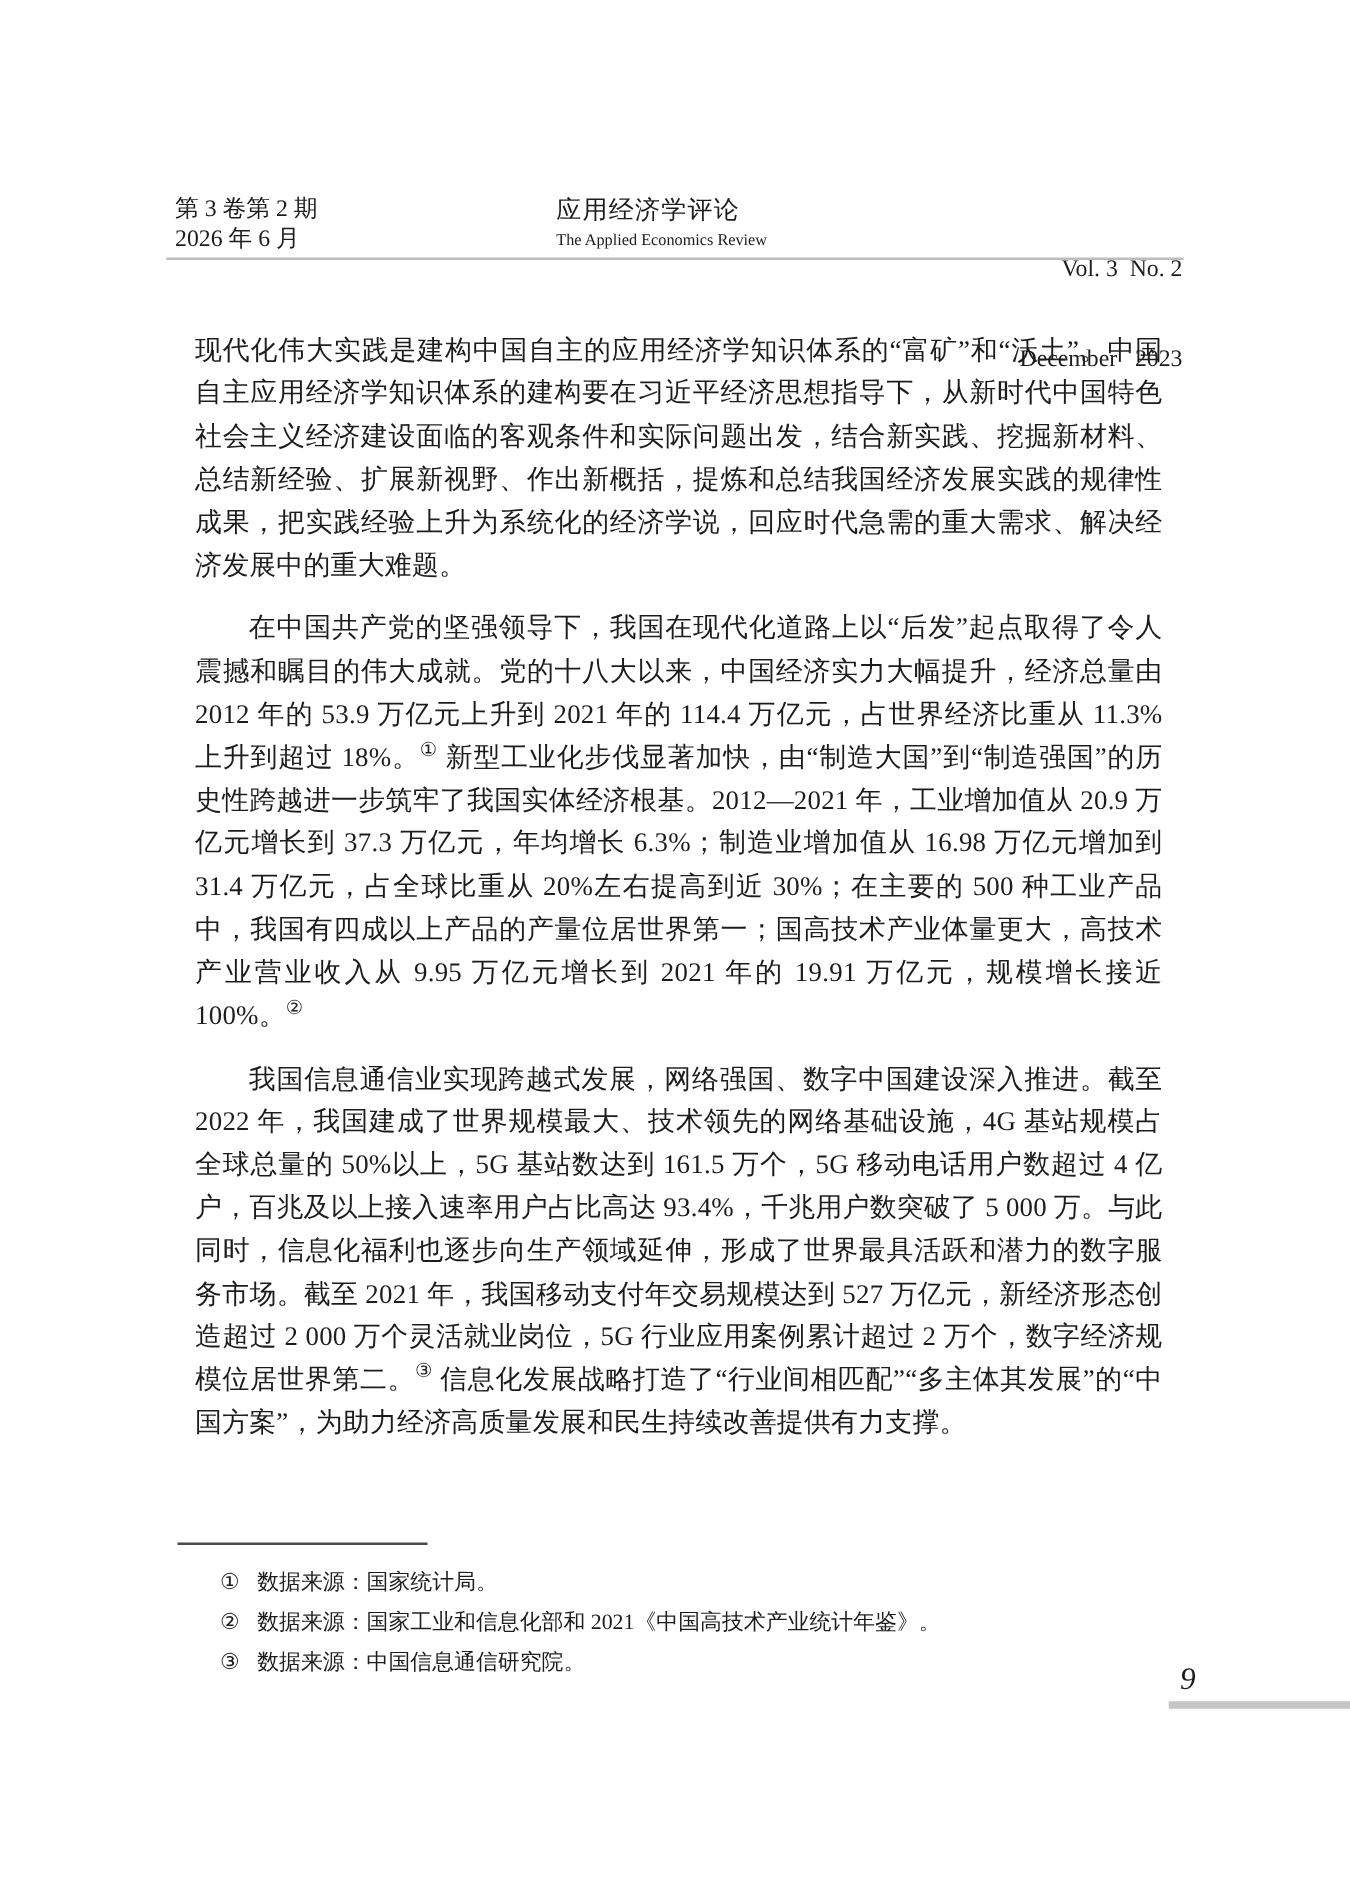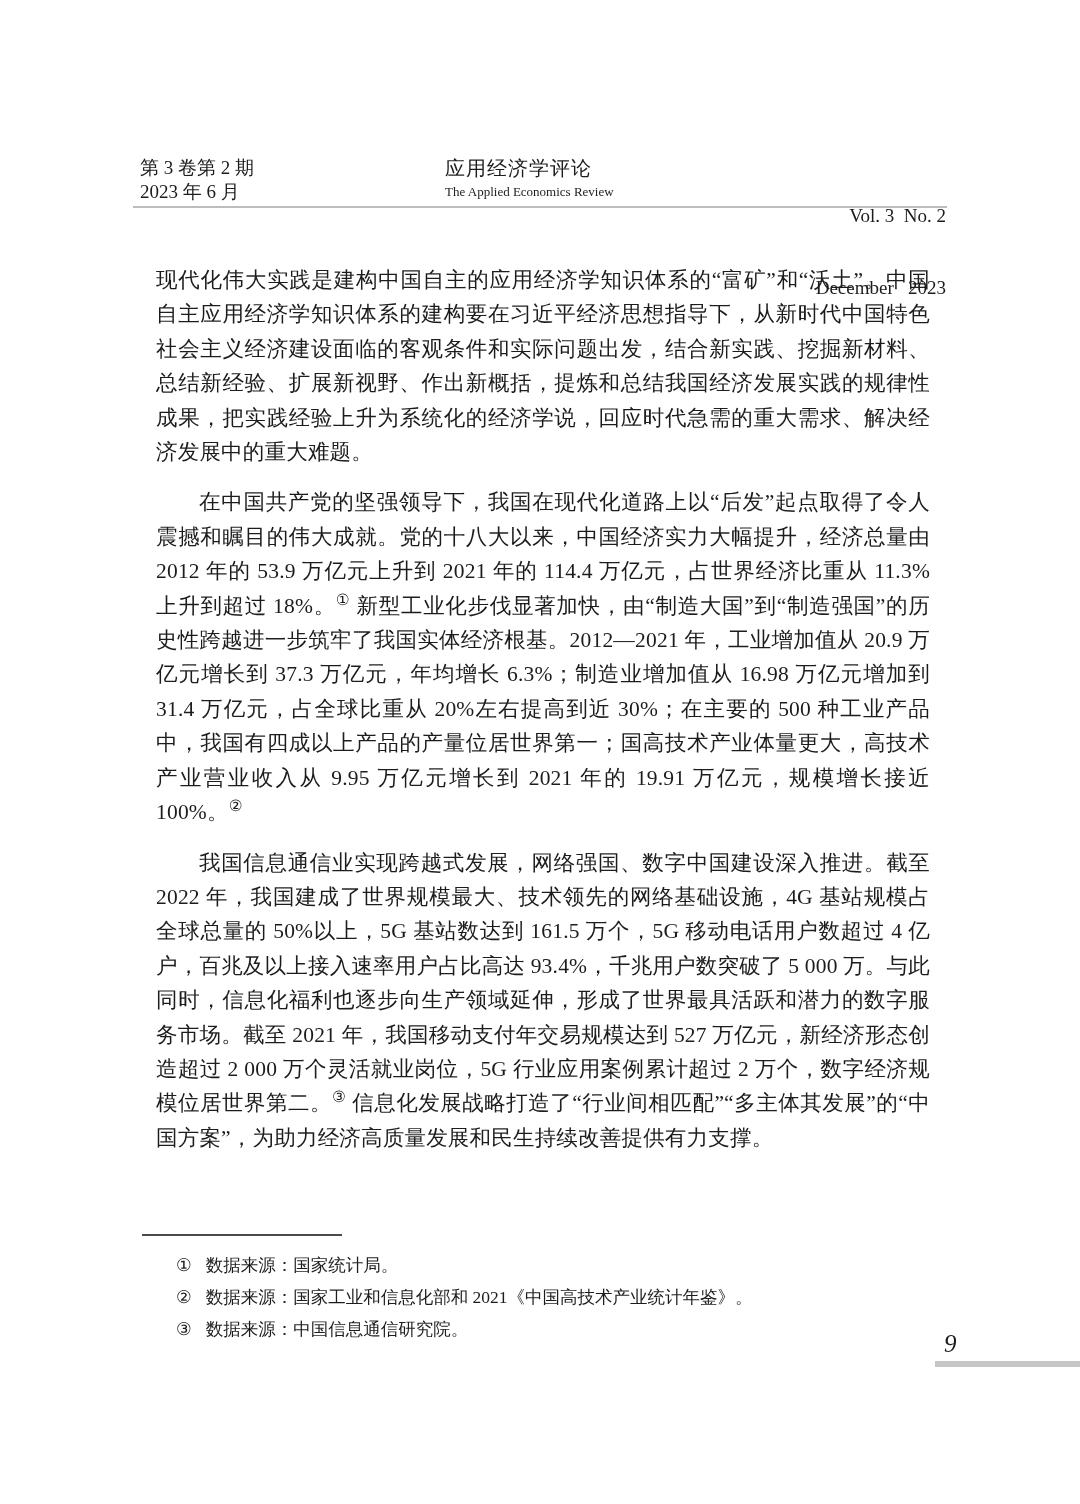--- a/index.html
+++ b/index.html
@@ -99,21 +99,21 @@
   }
 </style>
 </head>
 <body>
 
 <div class="page">
 
   <header class="page-header">
     <div class="hdr-col hdr-left">
       <div>第 3 卷第 2 期</div>
-      <div>2023 年 6 月</div>
+      <div>2026 年 6 月</div>
     </div>
     <div class="hdr-col hdr-center">
       <div class="title-cn">应用经济学评论</div>
       <div class="title-en">The Applied Economics Review</div>
     </div>
     <div class="hdr-col hdr-right">
       <div>Vol. 3  No. 2</div>
       <div>December   2023</div>
     </div>
   </header>

